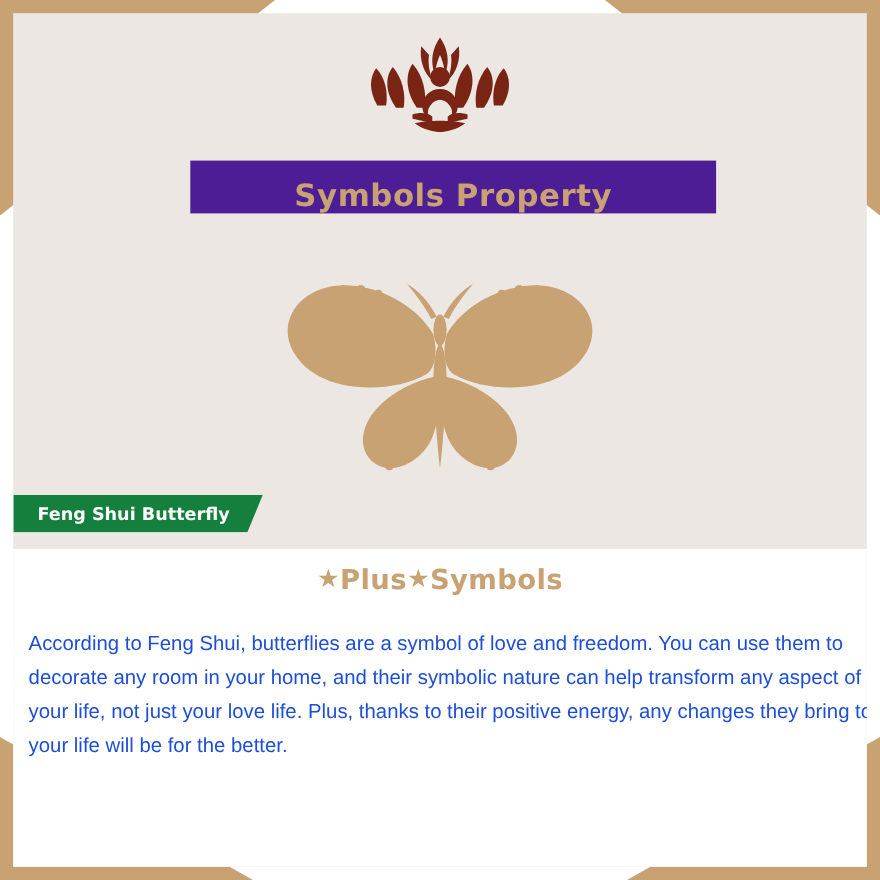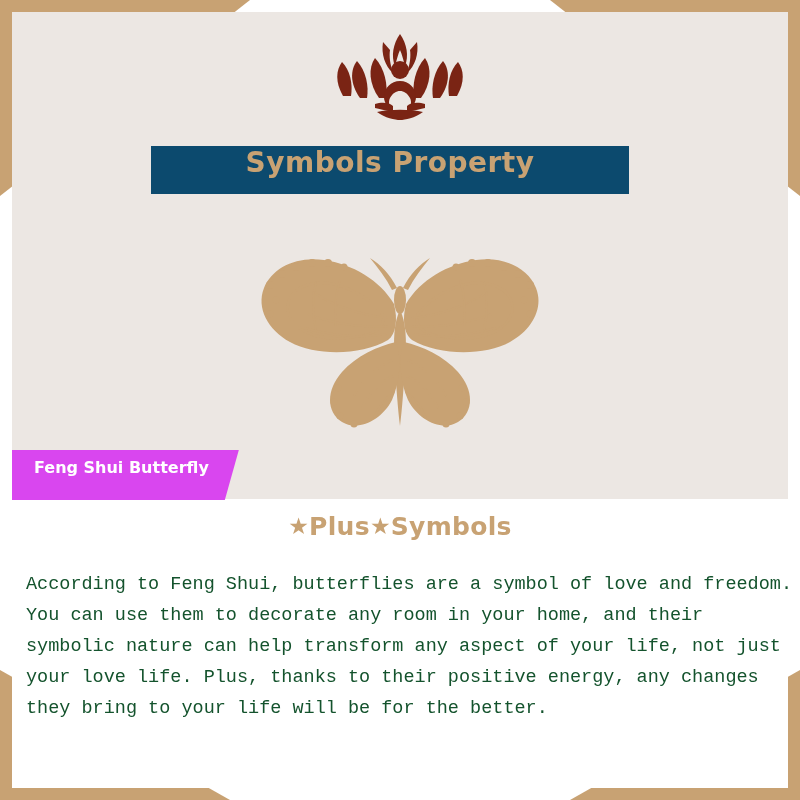--- a/index.html
+++ b/index.html
@@ -91,26 +91,26 @@
     letter-spacing: 2.6px;
     color: #7a2414;
     font-family: "Liberation Serif", serif;
     font-weight: bold;
   }
 
   
   .title-bar {
     position: absolute;
     top: 134px;
-    left: 139px;
+    left: 161px;
     width: 478px;
     height: 48px;
-    background: #0c4a6e;
+    background: #4c1d95;
     display: flex;
-    align-items: flex-start;
+    align-items: flex-end;
     justify-content: center;
   }
   .title-text {
     font-family: "DejaVu Sans", sans-serif;
     font-weight: bold;
     font-size: 28px;
     color: #c8a273;
     letter-spacing: 0.5px;
   }
 
@@ -129,22 +129,22 @@
     width: 360px;
     height: 240px;
   }
 
   
   .ribbon {
     position: absolute;
     left: 0;
     top: 438px;
     height: 34px;
-    padding: 0 30px 16px 22px;
-    background: #d946ef;
+    padding: 0 30px 0 22px;
+    background: #15803d;
     color: #ffffff;
     display: flex;
     align-items: center;
     font-size: 16px;
     font-weight: bold;
     font-family: "DejaVu Sans", sans-serif;
     clip-path: polygon(0 0, 100% 0, calc(100% - 14px) 100%, 0 100%);
   }
 
   
@@ -165,24 +165,24 @@
     font-size: 23px;
     vertical-align: 1px;
   }
 
   
   .body-copy {
     position: absolute;
     top: 538px;
     left: 14px;
     width: 772px;
-    font-family: Liberation Mono, monospace;
+    font-family: Liberation Sans, sans-serif;
     font-size: 18.5px;
     line-height: 31px;
-    color: #14532d;
+    color: #1d4ed8;
   }
 </style>
 </head>
 <body>
 
 <div class="page">
 
   <div class="corner corner-tl"></div>
   <div class="corner corner-tr"></div>
   <div class="corner corner-bl"></div>

